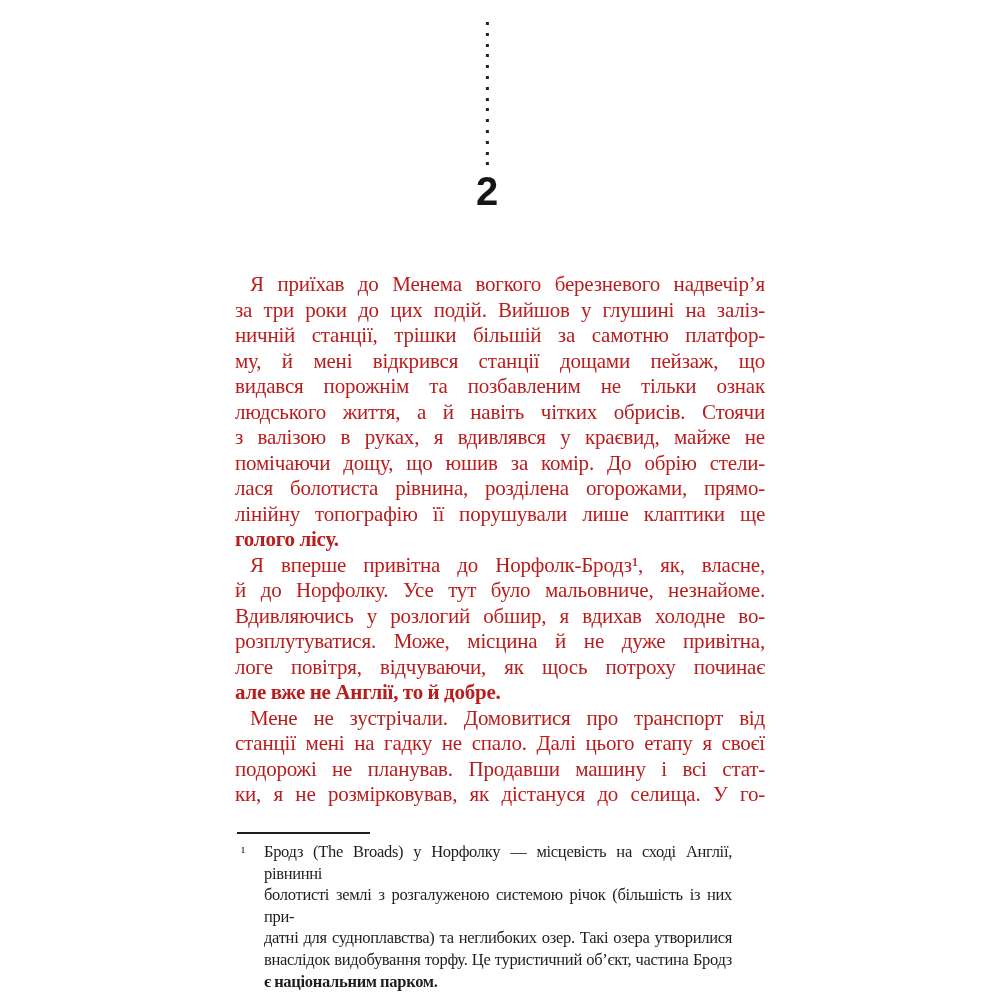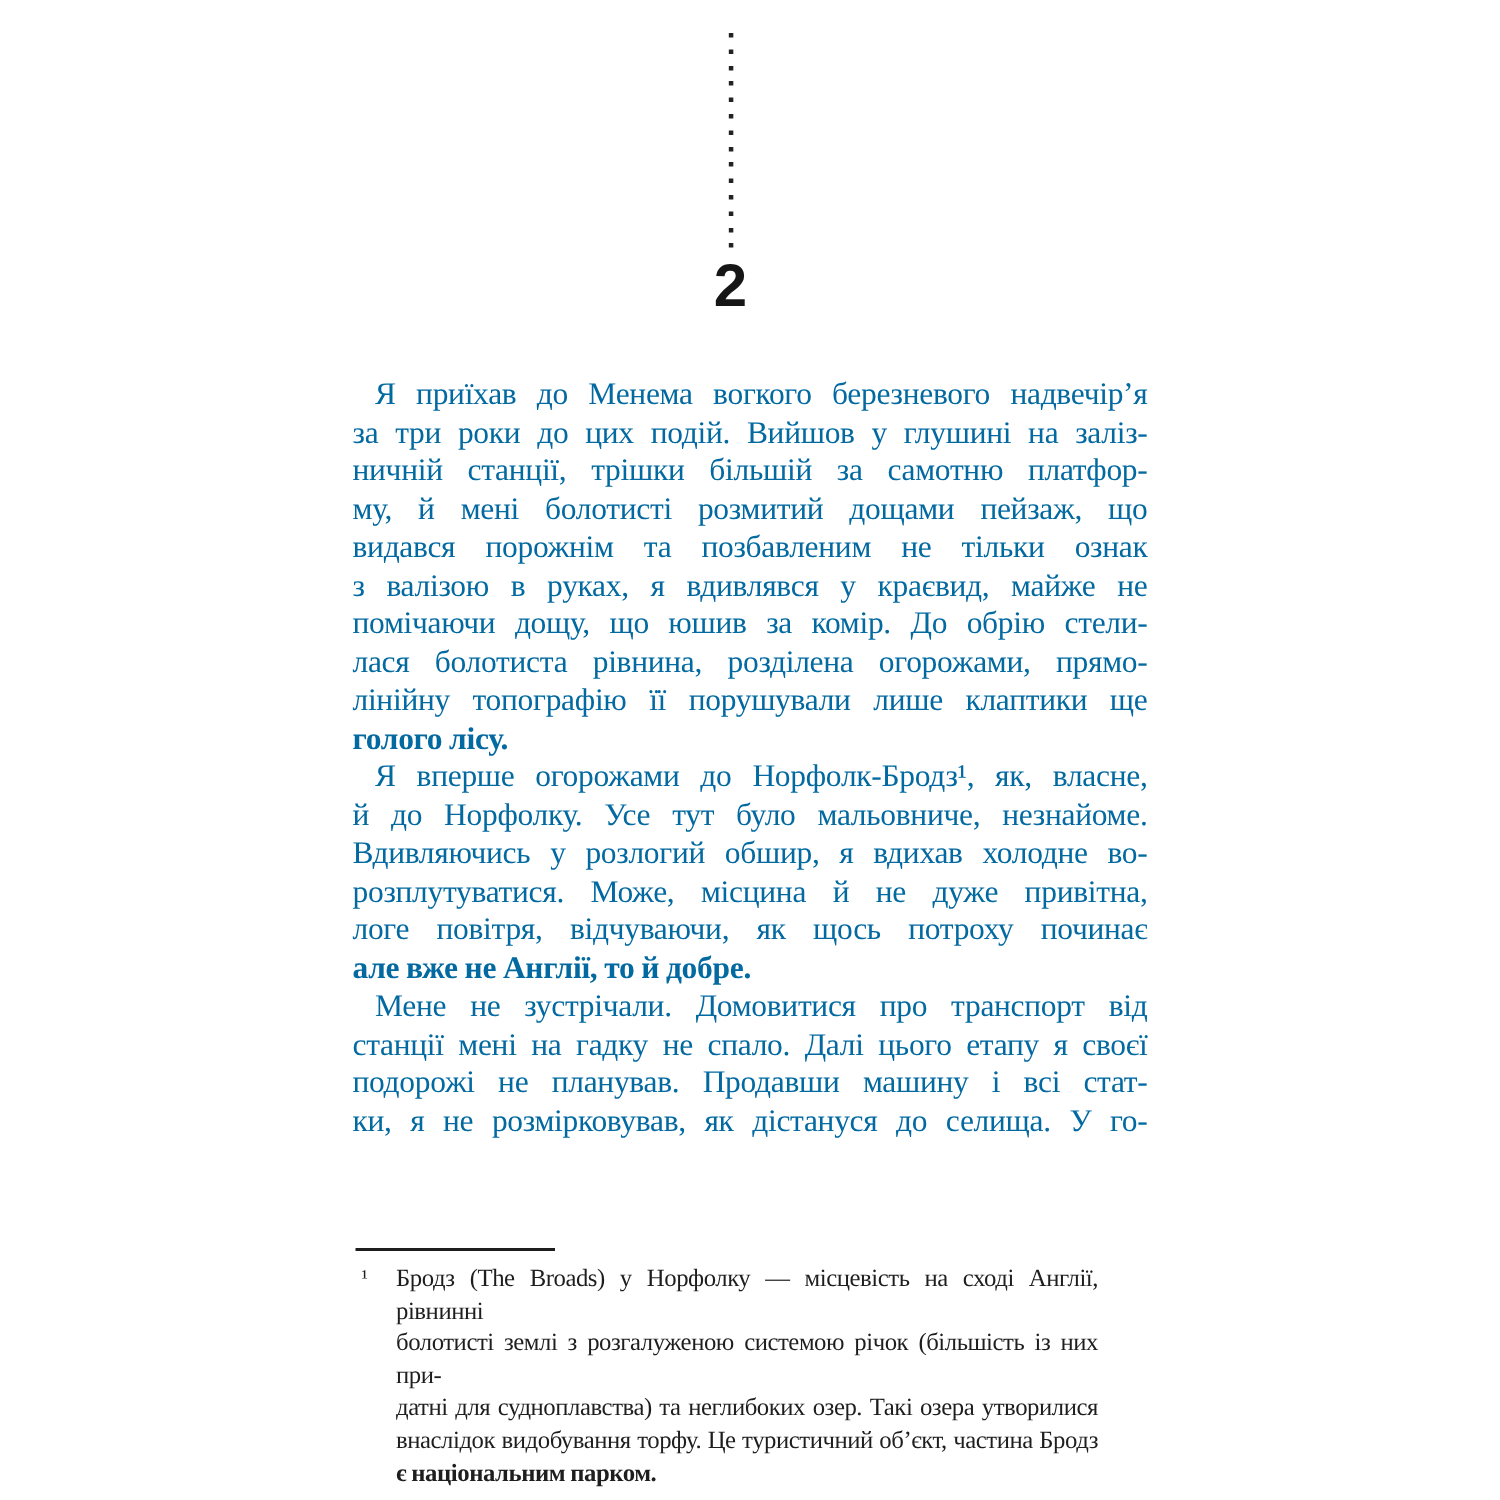--- a/index.html
+++ b/index.html
@@ -30,25 +30,25 @@
     font-weight: bold;
     font-size: 40px;
     line-height: 1;
     color: #161616;
   }
 
   
   .body-text {
     position: absolute;
     left: 235px;
-    top: 250px;
+    top: 272px;
     width: 530px;
     font-size: 21px;
     line-height: 25.5px;
-    color: #0369a1;
+    color: #b91c1c;
     letter-spacing: -0.2px;
     word-spacing: -0.5px;
   }
   .line {
     text-align: justify;
     text-align-last: justify;
   }
   .line-last { text-align-last: left; font-weight: bold; }
   .paragraph .line-first { text-indent: 15px; }
 
@@ -103,30 +103,31 @@
         <span class="dot"></span>
       </div>
     <div class="chapter-number">2</div>
   </div>
 
   <div class="body-text">
       <div class="paragraph">
         <div class="line line-first">Я приїхав до Менема вогкого березневого надвечір’я</div>
         <div class="line">за три роки до цих подій. Вийшов у глушині на заліз-</div>
         <div class="line">ничній станції, трішки більшій за самотню платфор-</div>
-        <div class="line">му, й мені болотисті розмитий дощами пейзаж, що</div>
+        <div class="line">му, й мені відкрився станції дощами пейзаж, що</div>
         <div class="line">видався порожнім та позбавленим не тільки ознак</div>
+        <div class="line">людського життя, а й навіть чітких обрисів. Стоячи</div>
         <div class="line">з валізою в руках, я вдивлявся у краєвид, майже не</div>
         <div class="line">помічаючи дощу, що юшив за комір. До обрію стели-</div>
         <div class="line">лася болотиста рівнина, розділена огорожами, прямо-</div>
         <div class="line">лінійну топографію її порушували лише клаптики ще</div>
         <div class="line line-last">голого лісу.</div>
       </div>
       <div class="paragraph">
-        <div class="line line-first">Я вперше огорожами до Норфолк-Бродз¹, як, власне,</div>
+        <div class="line line-first">Я вперше привітна до Норфолк-Бродз¹, як, власне,</div>
         <div class="line">й до Норфолку. Усе тут було мальовниче, незнайоме.</div>
         <div class="line">Вдивляючись у розлогий обшир, я вдихав холодне во-</div>
         <div class="line">розплутуватися. Може, місцина й не дуже привітна,</div>
         <div class="line">логе повітря, відчуваючи, як щось потроху починає</div>
         <div class="line line-last">але вже не Англії, то й добре.</div>
       </div>
       <div class="paragraph">
         <div class="line line-first">Мене не зустрічали. Домовитися про транспорт від</div>
         <div class="line">станції мені на гадку не спало. Далі цього етапу я своєї</div>
         <div class="line">подорожі не планував. Продавши машину і всі стат-</div>

